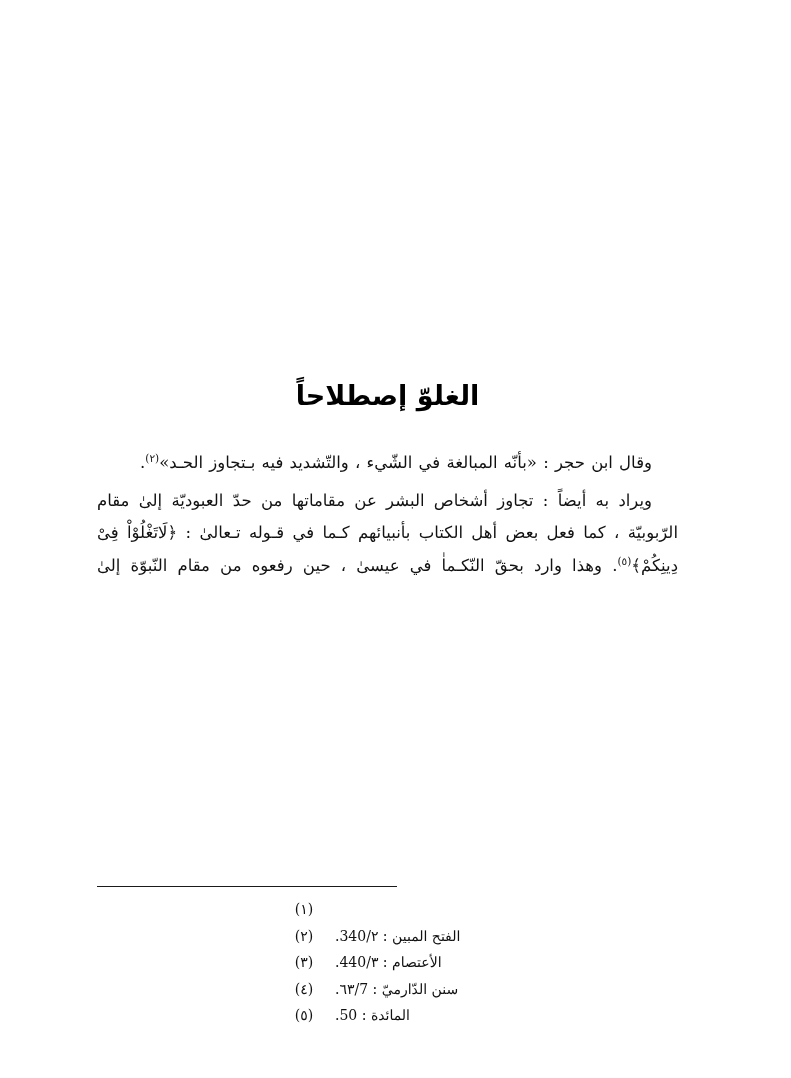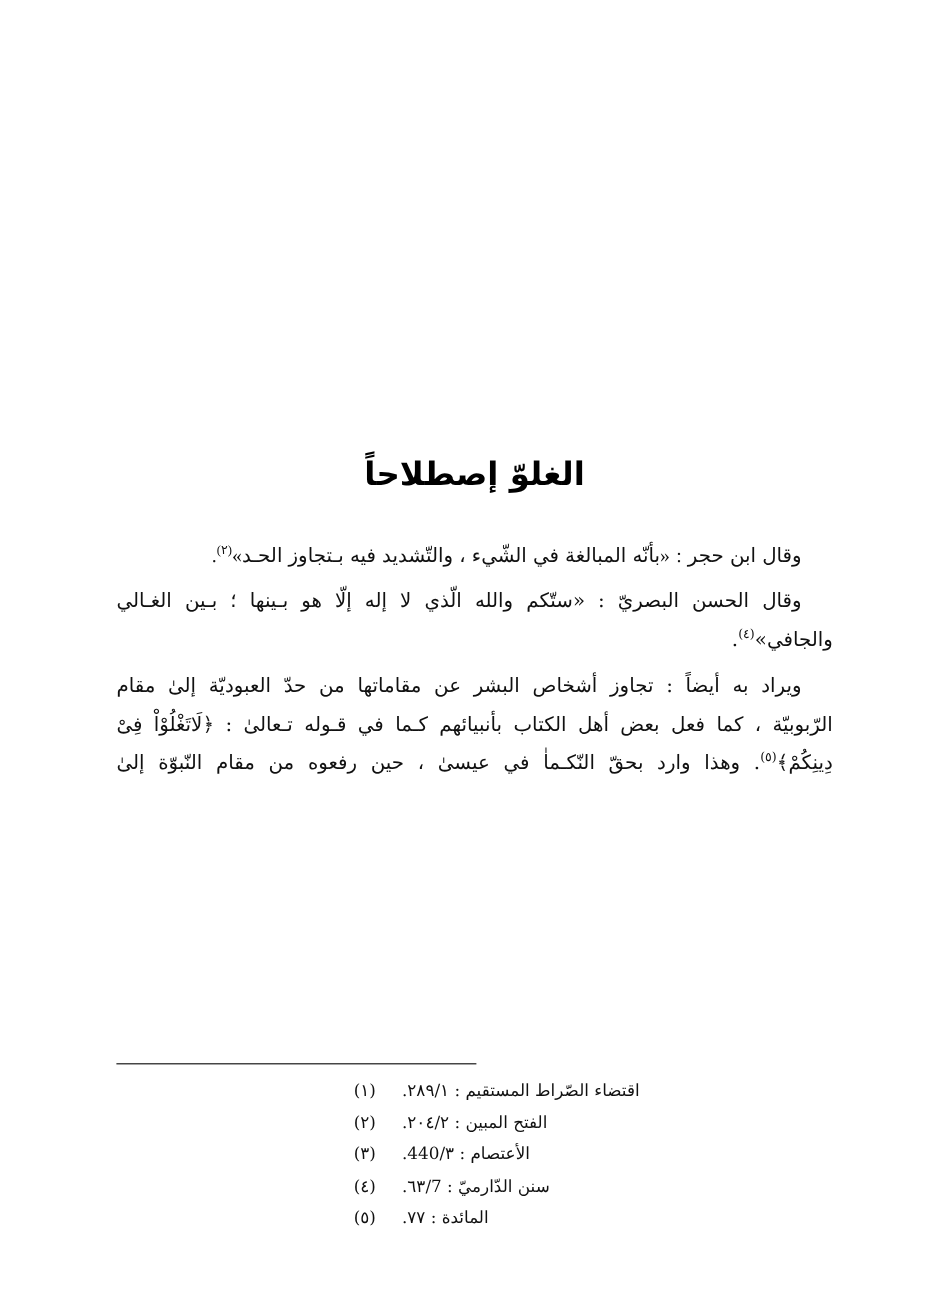--- a/index.html
+++ b/index.html
@@ -16,21 +16,21 @@
     overflow: hidden;
   }
   .page {
     position: absolute;
     inset: 0;
     padding: 0;
   }
   .content {
     position: absolute;
     left: 97px;
-    right: 97px;
+    right: 113px;
     top: 380px;
   }
   h1.heading {
     font-family: "DejaVu Sans", "Liberation Sans", sans-serif;
     font-size: 27px;
     font-weight: bold;
     text-align: center;
     margin: 0 0 36px 0;
     letter-spacing: 0;
     color: #000;
@@ -42,21 +42,20 @@
     text-align: justify;
     text-align-last: justify;
     text-justify: inter-word;
     word-spacing: 1px;
   }
   p.para.indent {
     text-indent: 26px;
   }
   p.para.last-right {
     text-align-last: right;
-    font-family: Liberation Serif, serif;
   }
   .footnote-sep {
     position: absolute;
     left: 97px;
     top: 886px;
     width: 300px;
     border-top: 1px solid #1a1a1a;
   }
   .footnotes {
     position: absolute;
@@ -99,44 +98,42 @@
 <div class="page">
 
   <div class="content">
 
     <h1 class="heading">الغلوّ إصطلاحاً</h1>
 
 
     <p class="para indent last-right"><span>وقال ابن حجر : «بأنّه المبالغة في الشّيء ، والتّشديد فيه بـتجاوز الحـد»</span><sup class="ref">(٢)</sup><span>.</span></p>
 
 
-    <p class="para indent"><span>وقال الحسن البصريّ : «ستّكم والله الّذي لا إله إلّا هو بـينها ؛ بـين الغـالي والجافي»</span><sup class="ref">(٤)</sup><span>.</span></p>
 
     <p class="para indent"><span class="quran">ويراد به أيضاً : تجاوز أشخاص البشر عن مقاماتها من حدّ العبوديّة إلىٰ مقام الرّبوبيّة ، كما فعل بعض أهل الكتاب بأنبيائهم كـما في قـوله تـعالىٰ : ﴿لَاتَغْلُوْاْ فِىْ دِينِكُمْ﴾</span><sup class="ref">(٥)</sup><span>. وهذا وارد بحقّ النّكـماٰ في عيسىٰ ، حين رفعوه من مقام النّبوّة إلىٰ</span></p>
 
   </div>
 
   <div class="footnote-sep"></div>
 
   <div class="footnotes">
     <div class="fn-row">
-      <span class="fn-text">اقتضاء الصّراط المستقيم : ٢٨٩/١.</span>
       <span class="fn-num">(١)</span>
     </div>
     <div class="fn-row">
-      <span class="fn-text">الفتح المبين : ٢٠٤/٢.</span>
+      <span class="fn-text">الفتح المبين : 340/٢.</span>
       <span class="fn-num">(٢)</span>
     </div>
     <div class="fn-row">
       <span class="fn-text">الأعتصام : 440/٣.</span>
       <span class="fn-num">(٣)</span>
     </div>
     <div class="fn-row">
       <span class="fn-text">سنن الدّارميّ : ٦٣/7.</span>
       <span class="fn-num">(٤)</span>
     </div>
     <div class="fn-row">
-      <span class="fn-text">المائدة : ٧٧.</span>
+      <span class="fn-text">المائدة : 50.</span>
       <span class="fn-num">(٥)</span>
     </div>
   </div>
 
 </div>
 
 </body></html>

